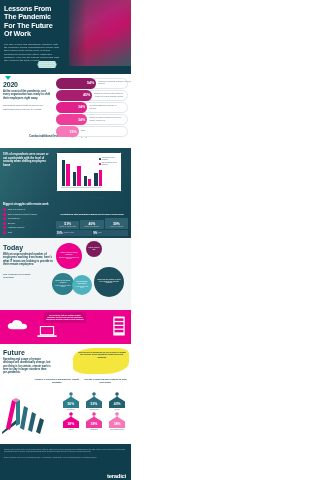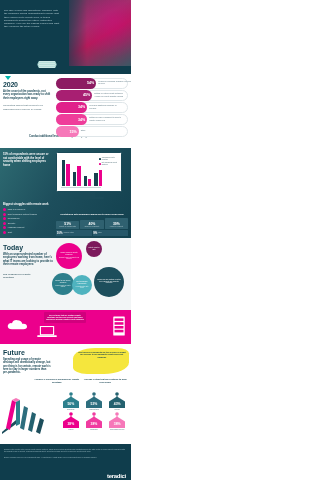--- a/index.html
+++ b/index.html
@@ -131,20 +131,21 @@
 </style>
 </head>
 <body>
 
 <div class="page">
 
   <div class="header">
     <div class="hero-photo"></div>
     <div class="hero-fade"></div>
     <div class="hdr-in">
+      <div class="h-title">Lessons From The Pandemic For The Future Of Work</div>
       <div class="h-body">The face of work has dramatically changed. With the pandemic forcing organizations to rapidly shift their employees to remote work, IT teams scrambled to support an entirely distributed workforce. Here are the lessons learned and what they mean for the future of work.</div>
     </div>
     <svg class="mask-ico" viewBox="0 0 44 26">
       <path d="M6 6 L38 6 Q42 13 38 20 L6 20 Q2 13 6 6 Z" fill="#cfeae6"></path>
       <path d="M6 9 L38 9 M6 13 L38 13 M6 17 L38 17" stroke="#9fd4cd" stroke-width="1"></path>
       <path d="M6 7 Q0 13 6 19" stroke="#9fd4cd" stroke-width="1.4" fill="none"></path>
       <path d="M38 7 Q44 13 38 19" stroke="#9fd4cd" stroke-width="1.4" fill="none"></path>
     </svg>
   </div>
   <div class="tri-mark"></div>

